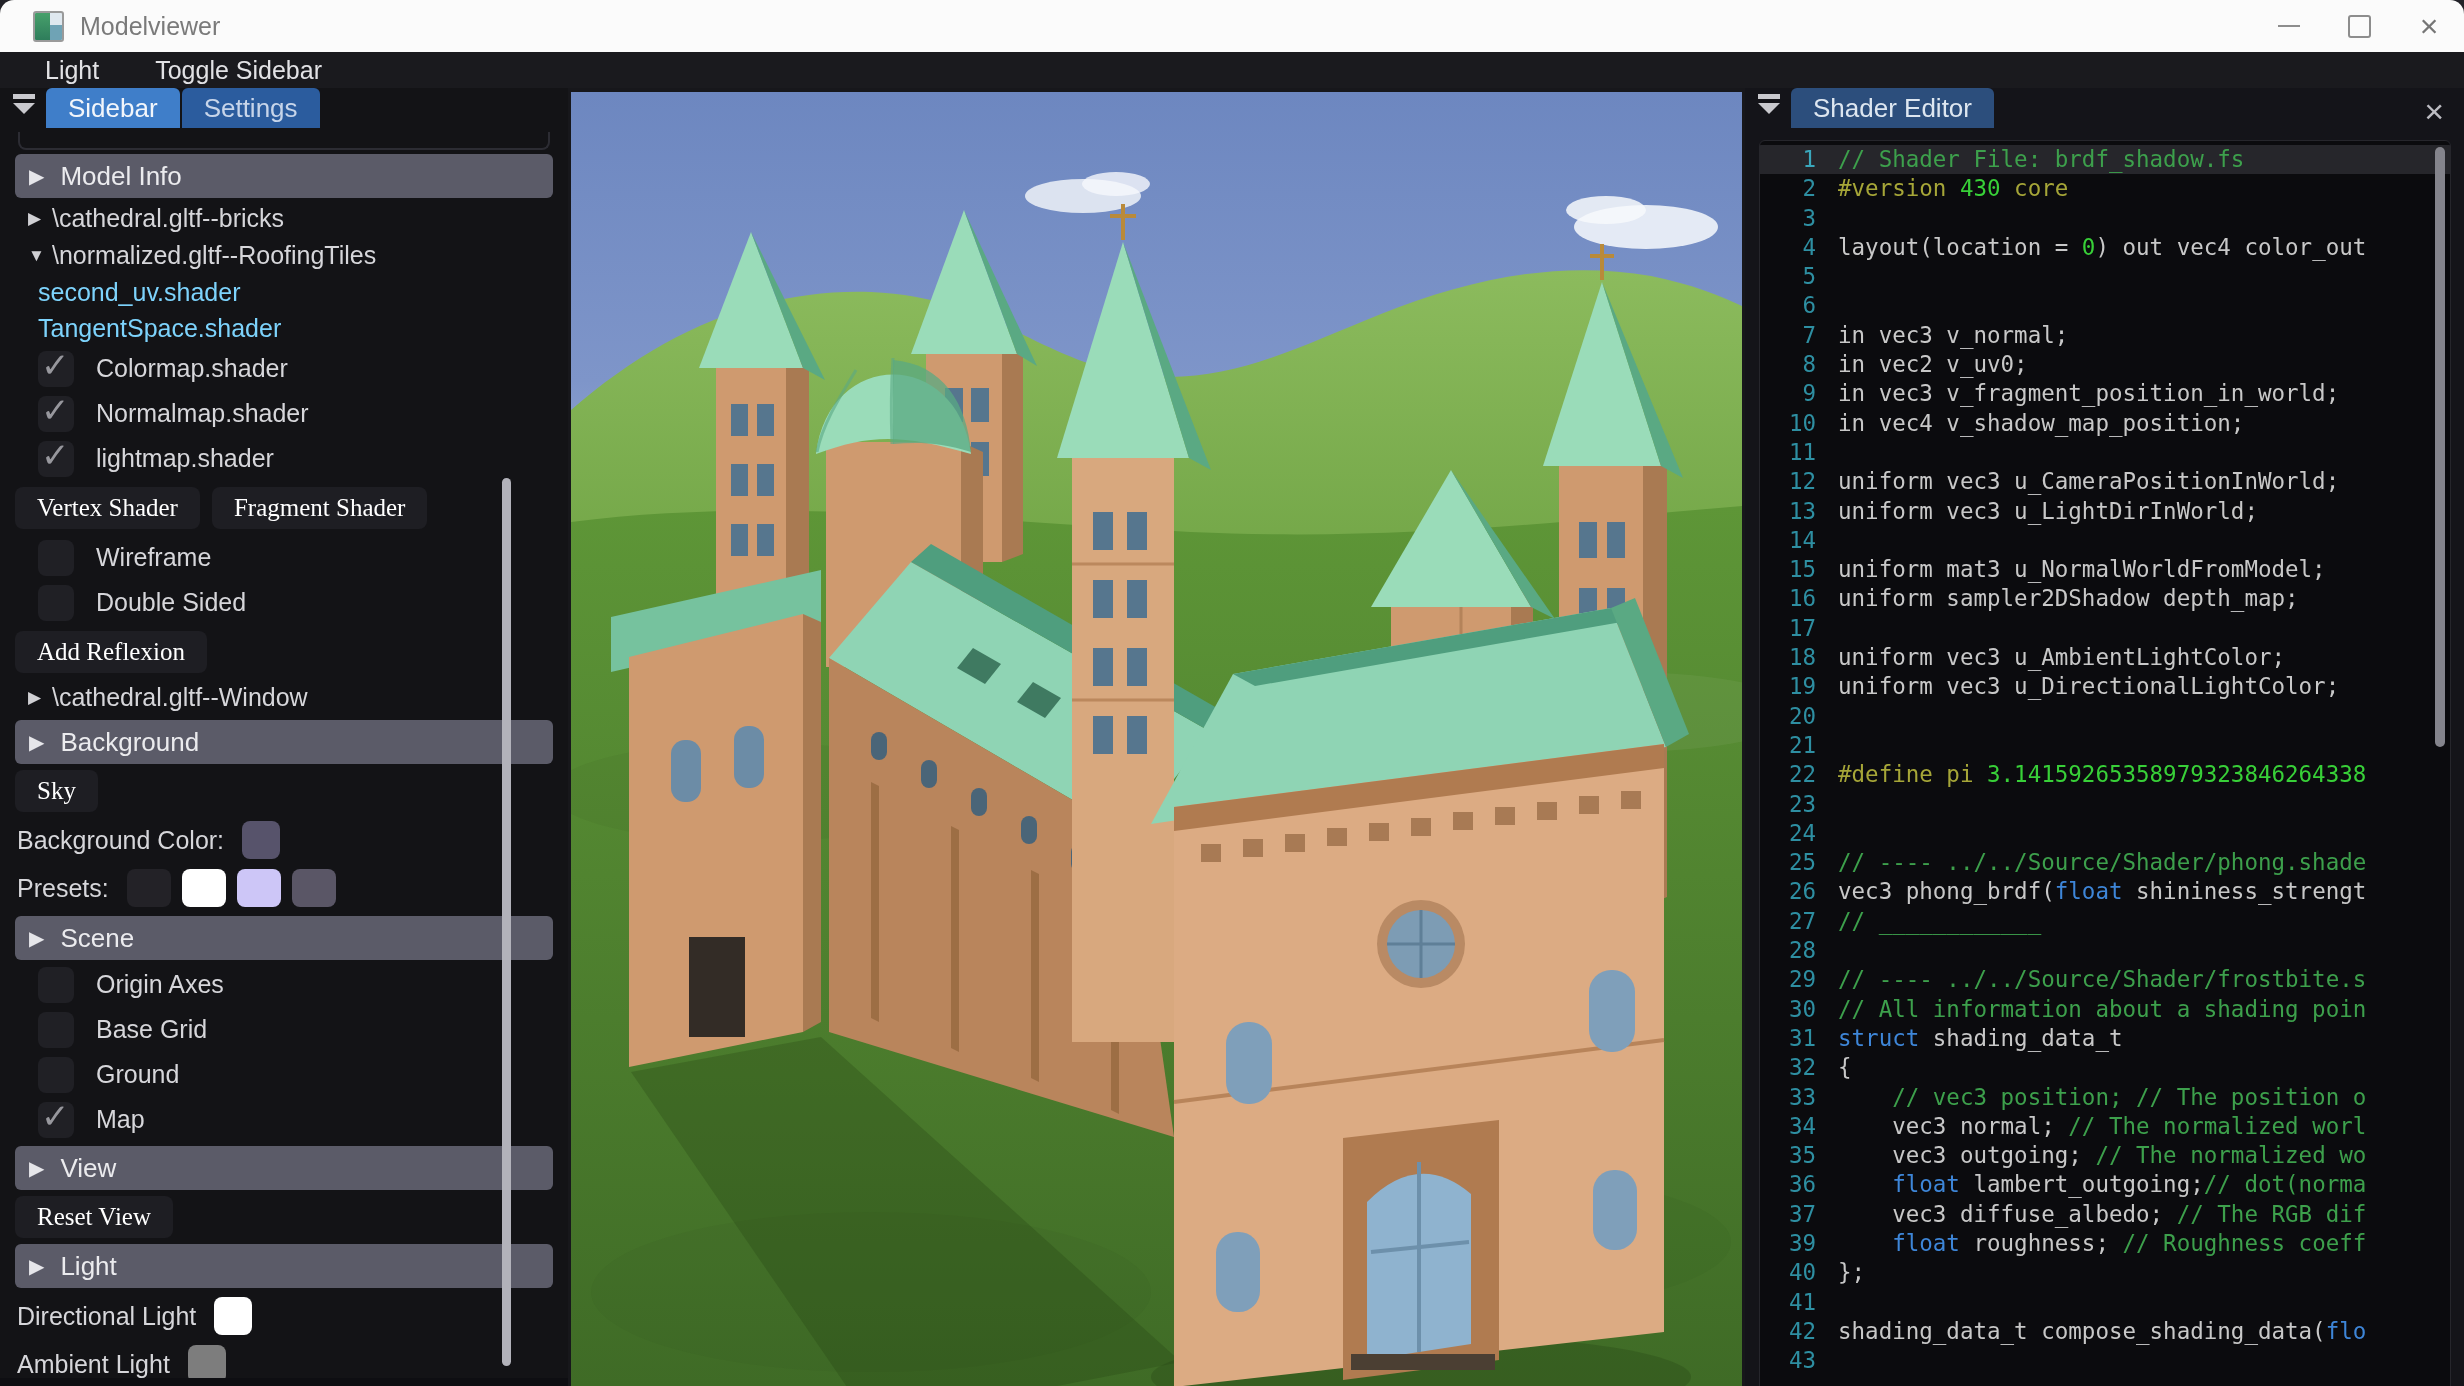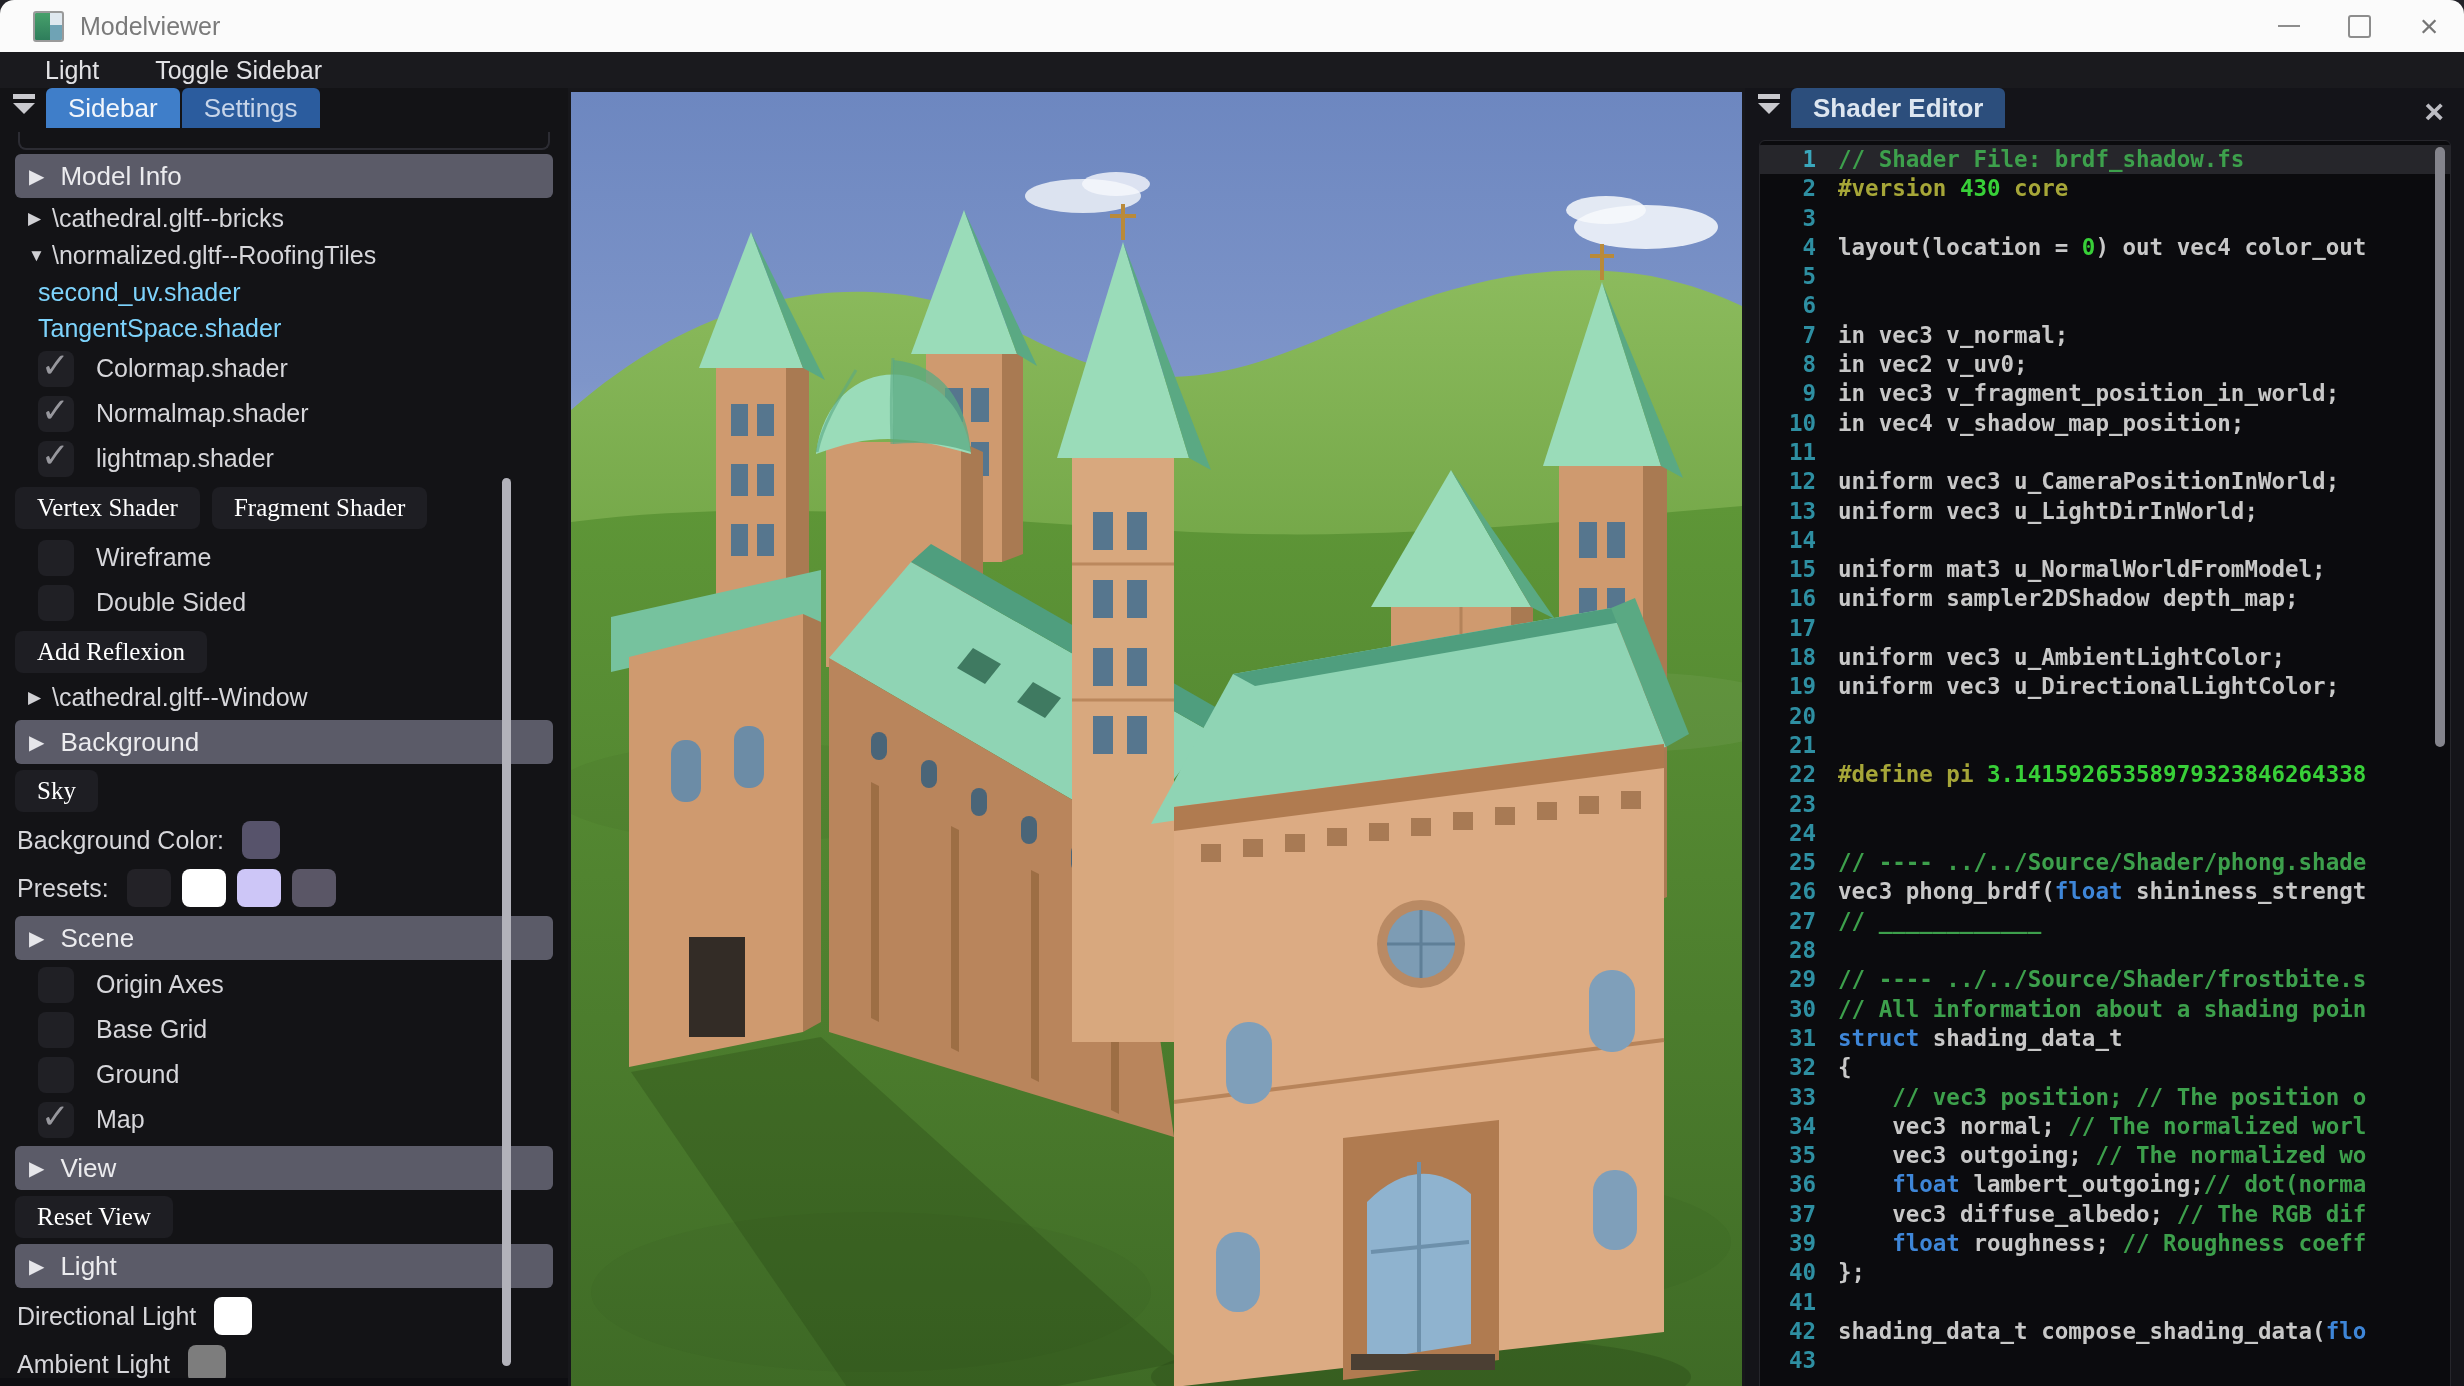--- a/index.html
+++ b/index.html
@@ -21,21 +21,21 @@
 
   
   .menubar{position:absolute;left:0;top:52px;width:100%;height:36px;background:#1a1a1e;display:flex;align-items:center;}
   .menu-item{color:#e2e2e5;font-size:25px;margin-left:45px;}
   .menu-item + .menu-item{margin-left:56px;}
 
   
   .bodyrow{position:absolute;left:0;top:88px;width:100%;height:1298px;display:flex;background:#0e0e12;}
   .sidebar{width:568px;height:1290px;background:#131316;position:relative;flex:none;}
   .viewport{width:1174px;height:1298px;position:relative;flex:none;border-left:3px solid #17171b;border-top:4px solid #17171b;box-sizing:border-box;}
-  .shaderpanel{width:722px;height:1298px;background:#141419;position:relative;flex:none;border-left:3px solid #17171b;box-sizing:border-box;font-weight:bold;}
+  .shaderpanel{width:722px;height:1298px;background:#141419;position:relative;flex:none;border-left:3px solid #17171b;box-sizing:border-box;}
 
   
   .tabrow{position:absolute;left:0;top:0;width:100%;height:42px;display:flex;align-items:flex-start;}
   .collapse-icon{width:24px;margin:6px 10px 0 12px;display:flex;flex-direction:column;align-items:center;}
   .collapse-icon .bar{width:22px;height:5px;background:#c9c9ce;margin-bottom:4px;}
   .collapse-icon .tri{width:0;height:0;border-left:11px solid transparent;border-right:11px solid transparent;border-top:11px solid #c9c9ce;}
   .tab{height:40px;padding:0 22px;display:flex;align-items:center;font-size:26px;color:#d7e2f2;border-radius:6px 6px 0 0;margin-right:2px;}
   .tab.active{background:#3f7ec9;color:#f2f6fb;}
   .tab.inactive{background:#2b5c9e;color:#c7d5ea;}
   .tab.editor{background:#2c4e7c;color:#dde6f0;}

